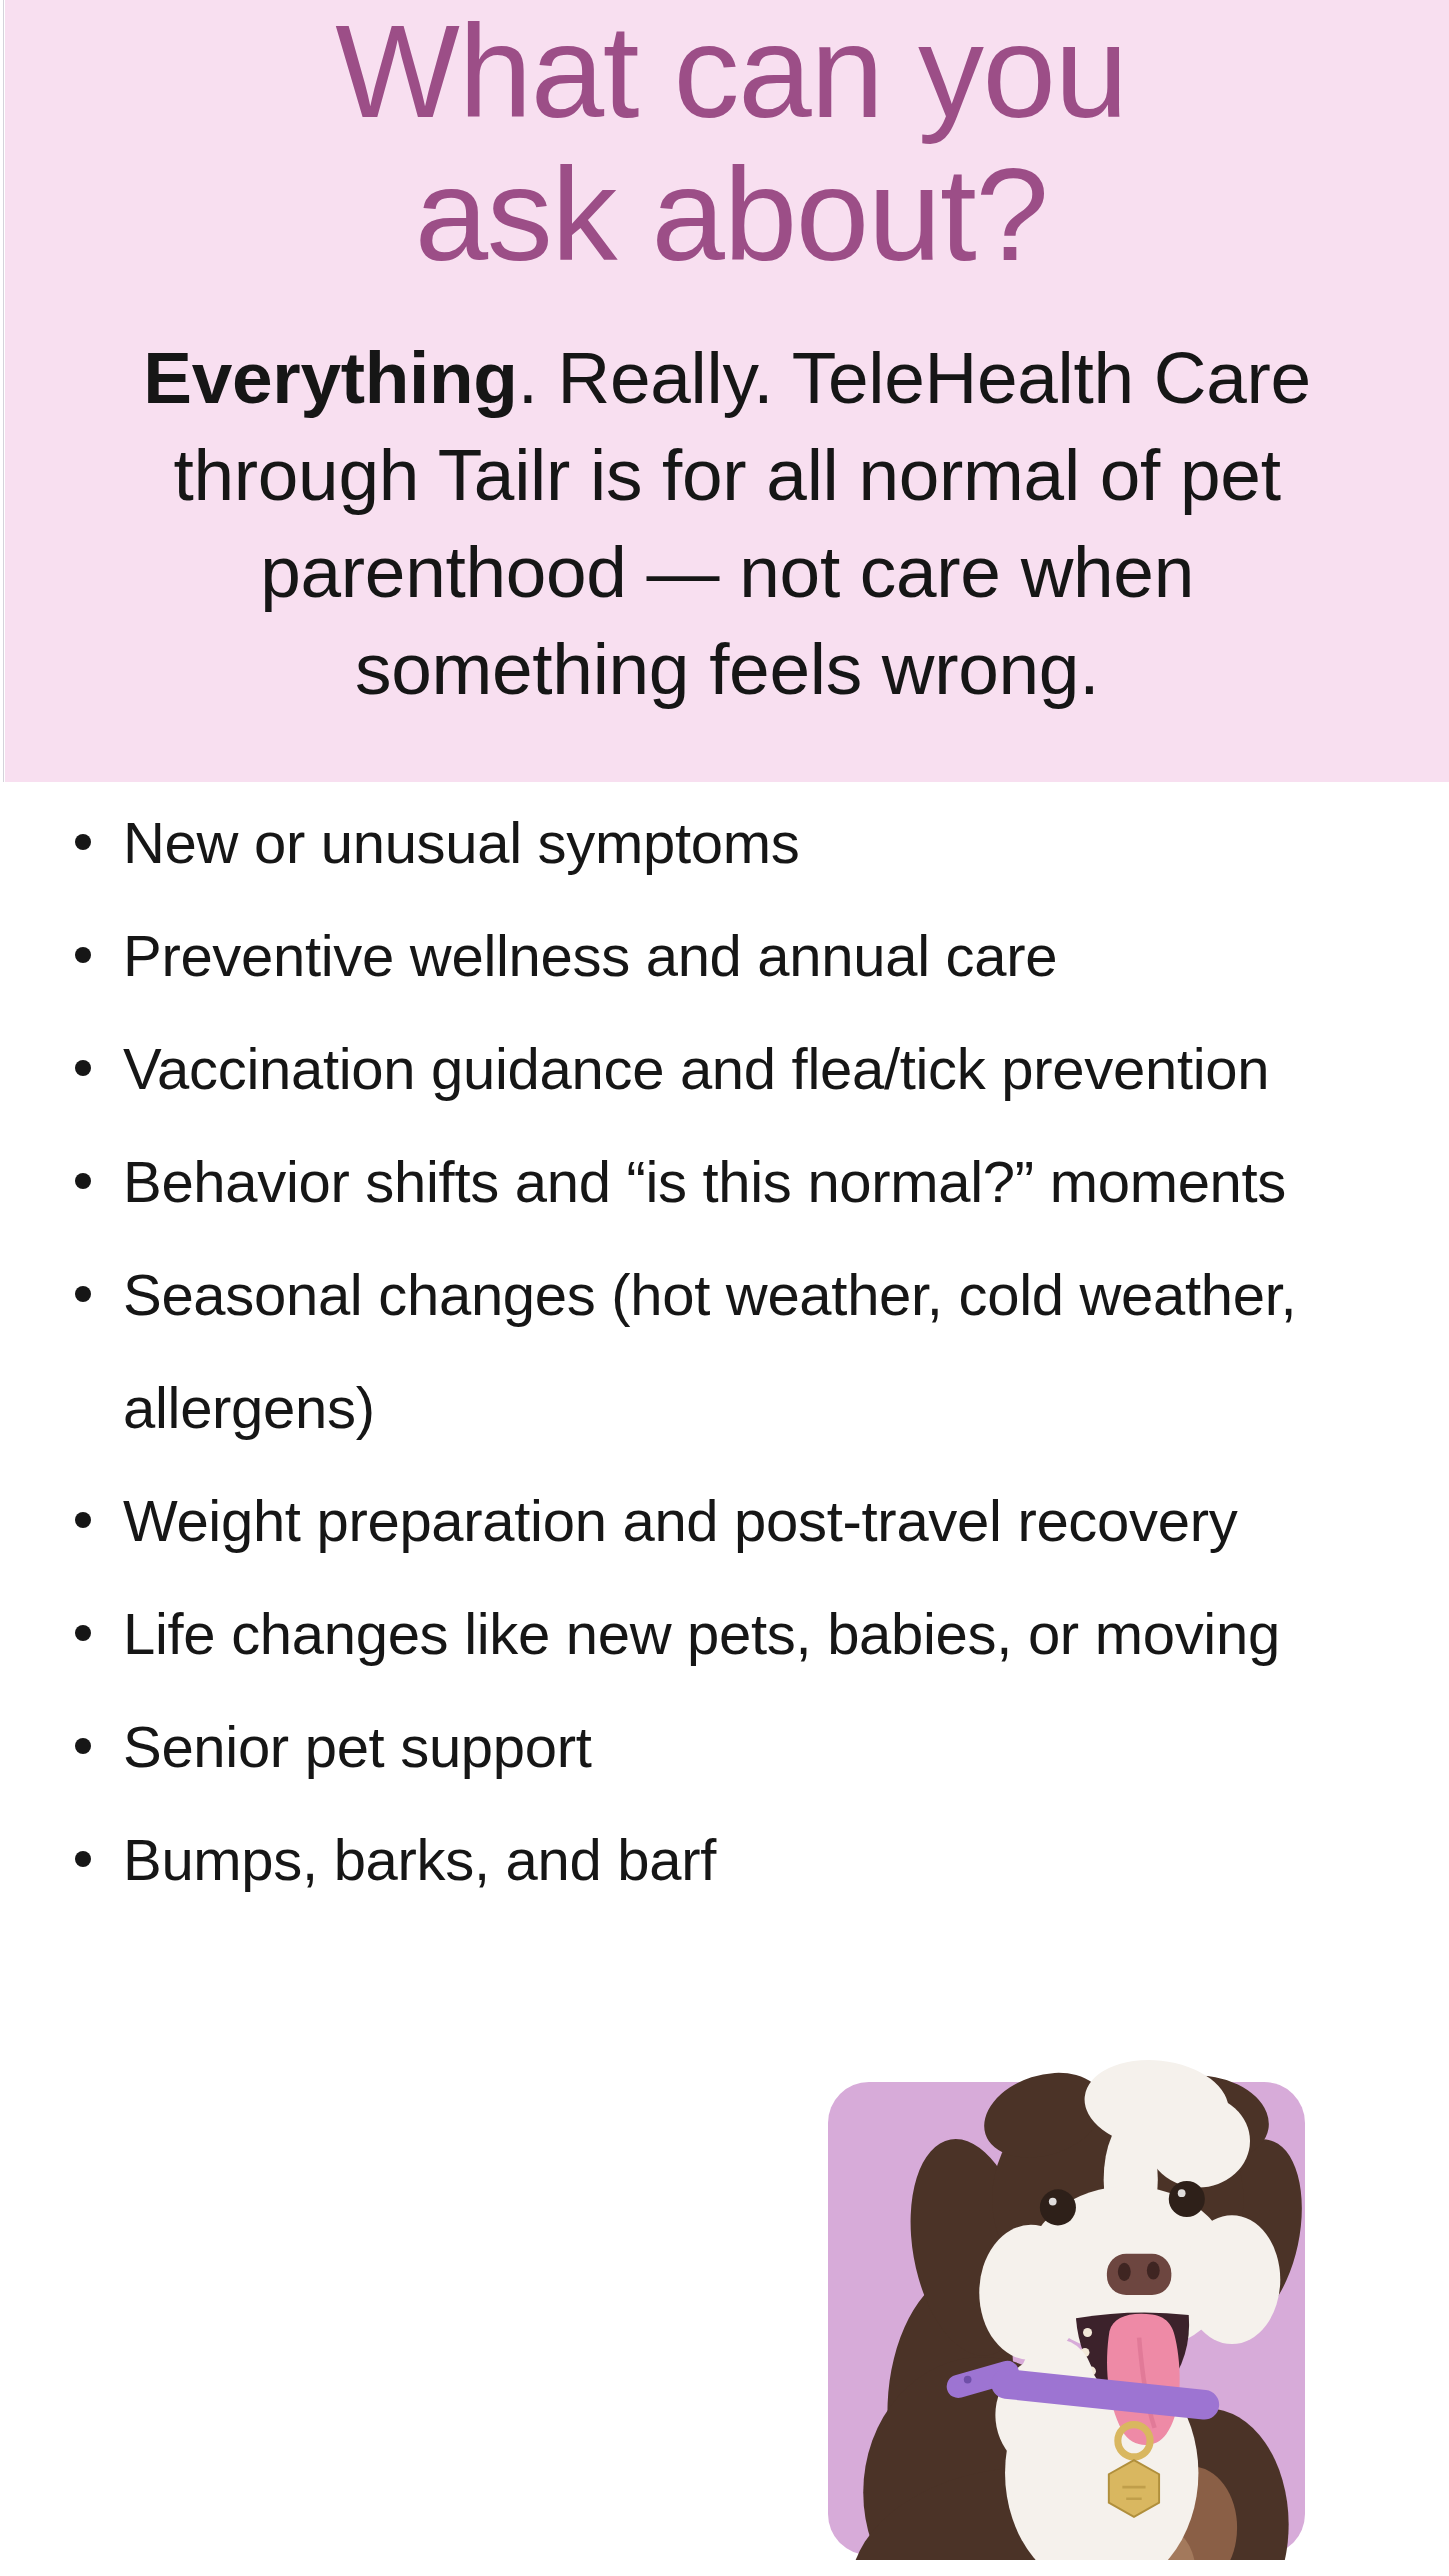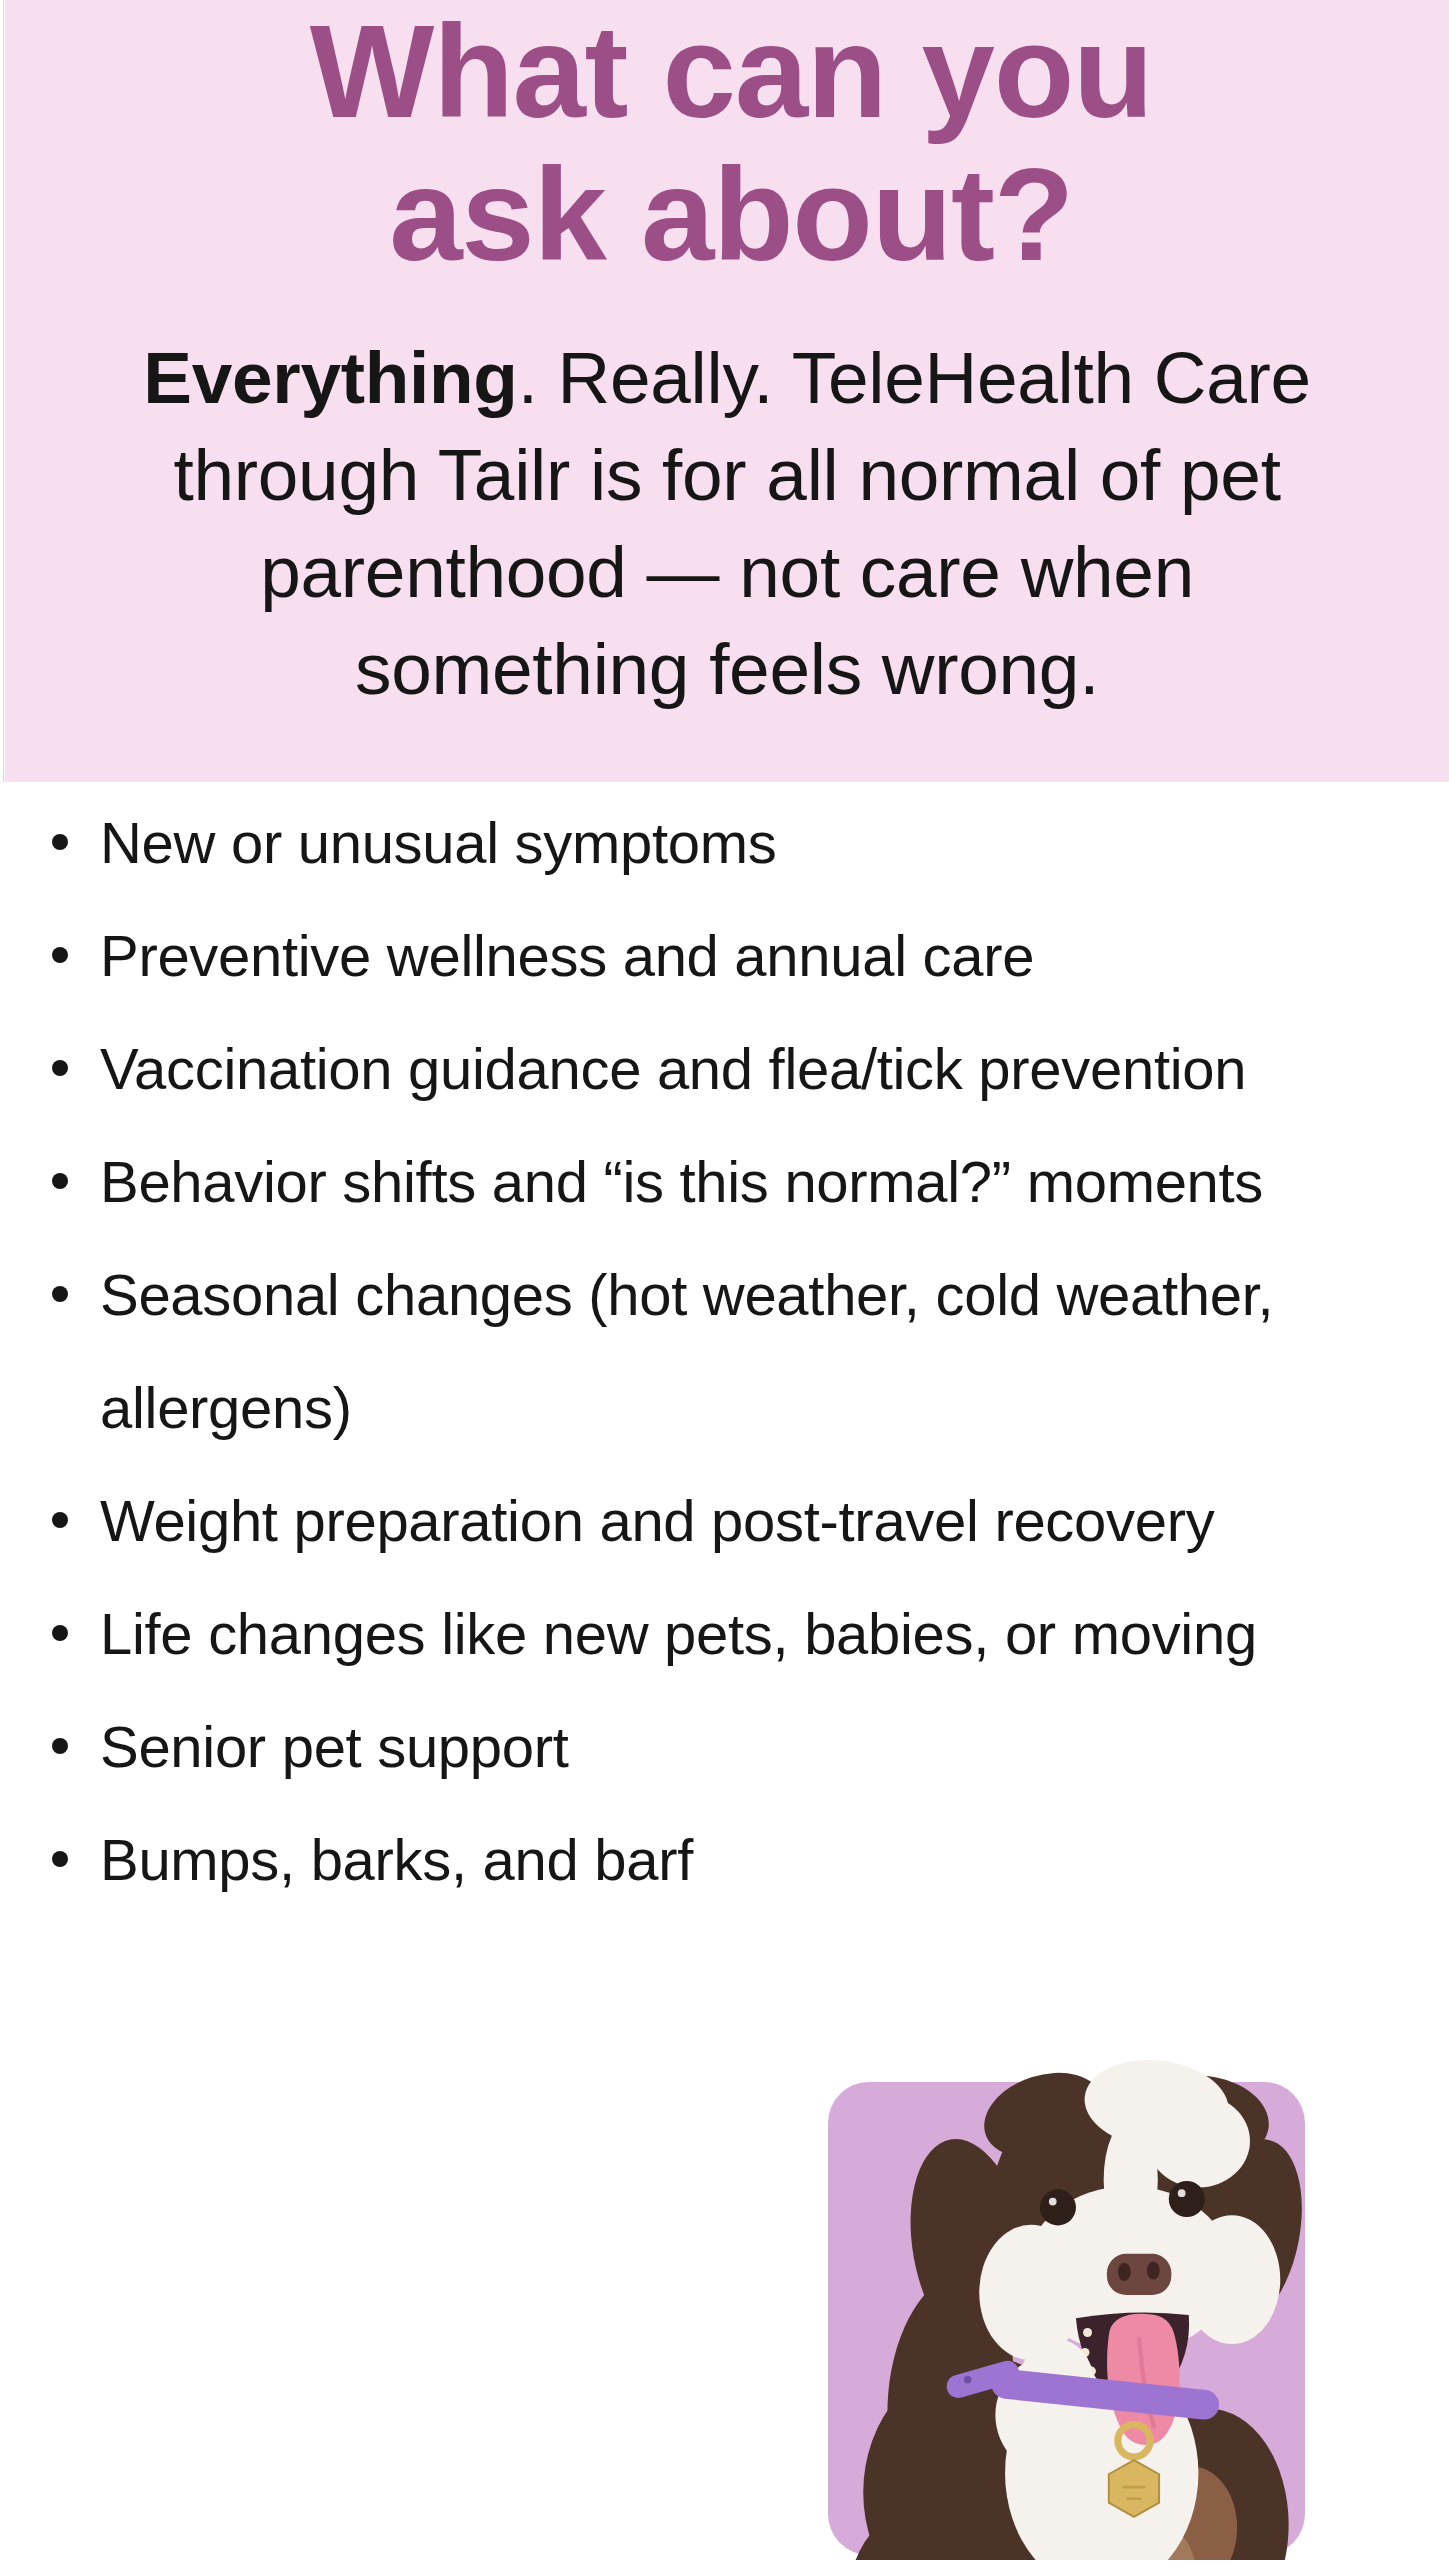--- a/index.html
+++ b/index.html
@@ -20,33 +20,34 @@
   }
   .window-edge {
     position:absolute; left:0; top:0; width:3.9px; height:782px;
     background:#ffffff; border-right:1.3px solid var(--edge-line-color); z-index:6;
   }
   .hero {
     position:absolute; left:5.2px; right:0; top:0; height:782px;
     background:var(--hero-bg); text-align:center;
   }
   .title {
-    margin-top:0; font-size:132px; line-height:143px; font-weight:bold;
+    margin-top:0; font-size:132px; line-height:143px; font-weight:normal;
     letter-spacing:-1.3px; color:var(--title-color);padding-left:8px;
   }
   .title .tline { display:block; }
   .intro {
     margin-top:43px; font-size:73px; line-height:97px; letter-spacing:-0.3px;
     color:var(--text-color); font-weight:normal;
   }
   .intro .iline { display:block; }
   .intro .ibold { font-weight:bold; }
   .topics {
     position:absolute; left:0; top:786px; right:26px;
     list-style:none;
+    padding-left:23px;
   }
   .topic {
     position:relative; padding-left:100px;
     font-size:58px; line-height:113px; letter-spacing:-0.3px;
   }
   .topic::before {
     content:""; position:absolute; left:52px; top:48px;
     width:16px; height:16px; border-radius:50%; background:var(--text-color);
   }
   .topic .tl { display:block; }

